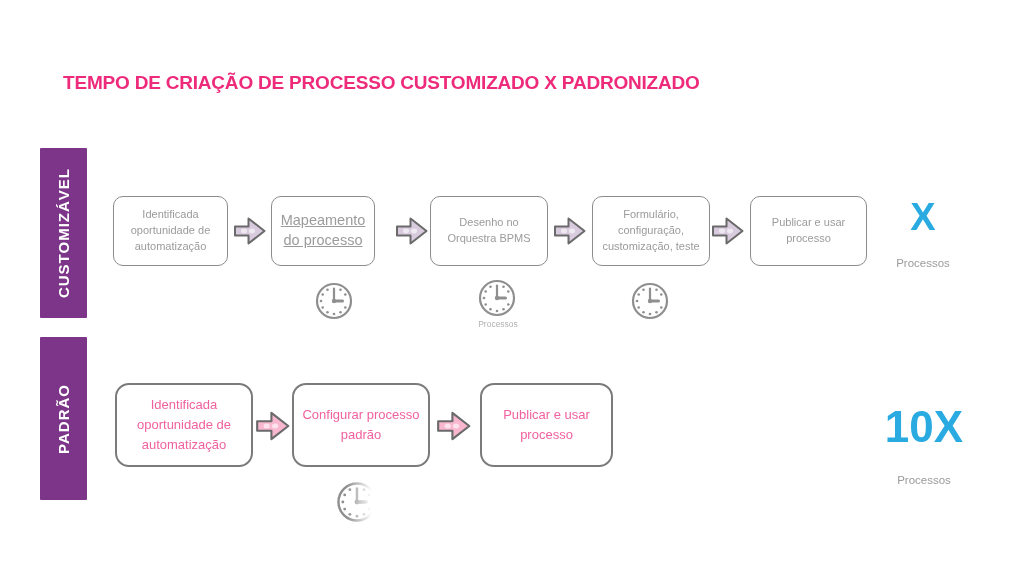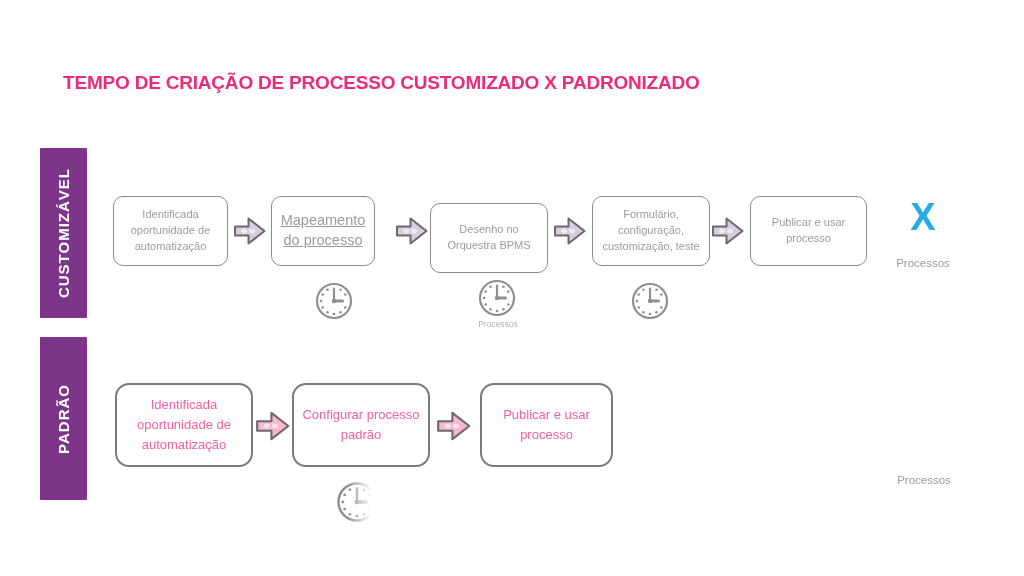--- a/index.html
+++ b/index.html
@@ -24,21 +24,21 @@
   }
   
   .step{
     position:absolute;background:#ffffff;border:1.5px solid #8C8C8C;border-radius:10px;
     display:flex;align-items:center;justify-content:center;text-align:center;
     color:#9B9B9B;font-size:11px;line-height:1.45;padding:4px 8px;box-sizing:border-box;
   }
   .row1{top:196px;height:70px;}
   .s11{left:113px;width:115px;}
   .s12{left:271px;width:104px;font-size:14.5px;line-height:1.35;text-decoration:underline;}
-  .s13{left:430px;width:118px;margin-top:7px;}
+  .s13{left:430px;width:118px;}
   .s14{left:592px;width:118px;}
   .s15{left:750px;width:117px;}
   .row2{top:383px;height:84px;border-width:2px;border-color:#7B7B7B;border-radius:14px;
         color:#F0619F;font-size:13px;line-height:1.55;}
   .s21{left:115px;width:138px;}
   .s22{left:292px;width:138px;justify-content:flex-end;}
   .s23{left:480px;width:133px;}
   
   .arrow{position:absolute;width:34px;height:36px;}
   .arrow.r1{top:213px;}
@@ -214,15 +214,16 @@
         <circle cx="10.7" cy="15.5" r="1.3"></circle>
           <circle cx="15.5" cy="10.7" r="1.3"></circle>
       </g>
       <line x1="22" y1="22" x2="22" y2="9.5" stroke="#8F8F8F" stroke-width="2.2" stroke-linecap="round"></line>
       <line x1="22" y1="22" x2="30.5" y2="22" stroke="#8F8F8F" stroke-width="3" stroke-linecap="round"></line>
       <circle cx="22" cy="22" r="2.2" fill="#8F8F8F"></circle>
     </svg>
     <div class="clock-fade"></div>
   </div>
 
+  <div class="result res2">10X</div>
   <div class="result-caption rc2">Processos</div>
 
 </div>
 
 </body></html>

